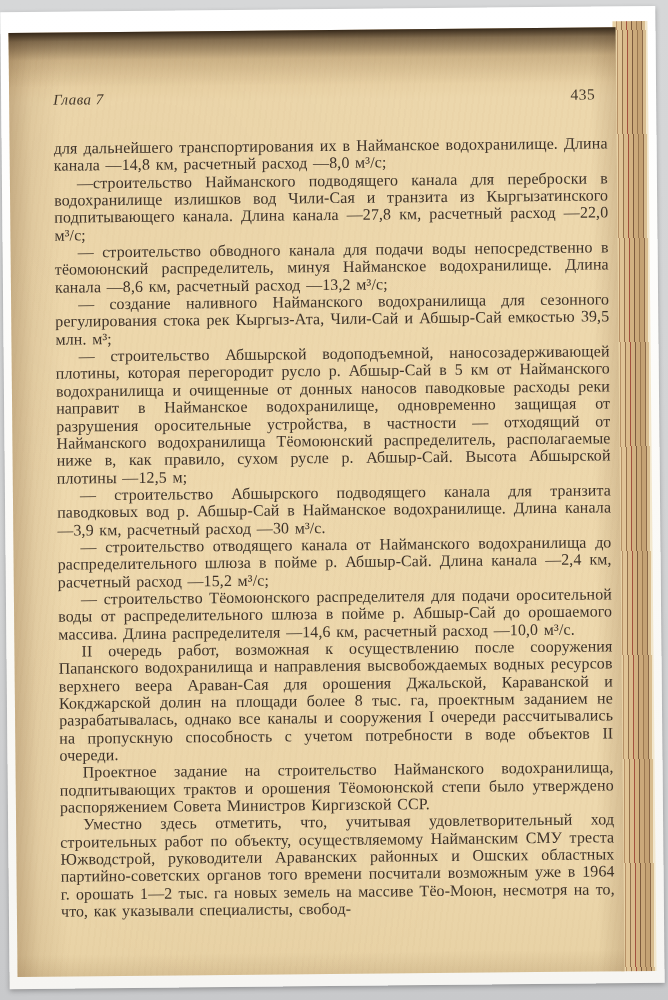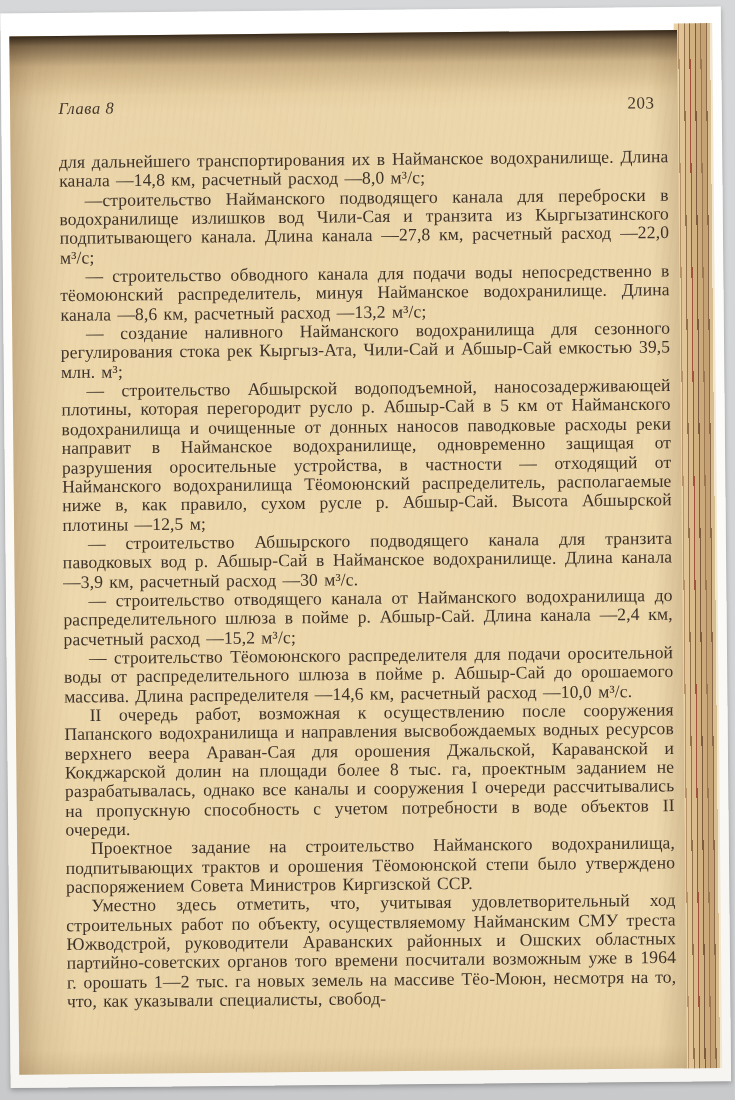--- a/index.html
+++ b/index.html
@@ -68,22 +68,22 @@
 
 <div class="scene">
   <div class="tilt">
     <div class="sheet"></div>
     <div class="stack"></div>
     <div class="paper">
       <div class="texture"></div>
       <div class="shade"></div>
       <div class="content">
         <div class="running-head">
-          <span class="chapter">Глава 8</span>
-          <span class="pagenum">203</span>
+          <span class="chapter">Глава 7</span>
+          <span class="pagenum">435</span>
         </div>
         <div class="bodytext">
           <p>для дальнейшего транспортирования их в Найманское водохранилище. Длина канала —14,8 км, расчетный расход —8,0 м³/с;</p>
           <p class="indent">—строительство Найманского подводящего канала для переброски в водохранилище излишков вод Чили-Сая и транзита из Кыргызатинского подпитывающего канала. Длина канала —27,8 км, расчетный расход —22,0 м³/с;</p>
           <p class="indent">— строительство обводного канала для подачи воды непосредственно в тёомоюнский распределитель, минуя Найманское водохранилище. Длина канала —8,6 км, расчетный расход —13,2 м³/с;</p>
           <p class="indent">— создание наливного Найманского водохранилища для сезонного регулирования стока рек Кыргыз-Ата, Чили-Сай и Абшыр-Сай емкостью 39,5 млн. м³;</p>
           <p class="indent">— строительство Абшырской водоподъемной, наносозадерживающей плотины, которая перегородит русло р. Абшыр-Сай в 5 км от Найманского водохранилища и очищенные от донных наносов паводковые расходы реки направит в Найманское водохранилище, одновременно защищая от разрушения оросительные устройства, в частности — отходящий от Найманского водохранилища Тёомоюнский распределитель, располагаемые ниже в, как правило, сухом русле р. Абшыр-Сай. Высота Абшырской плотины —12,5 м;</p>
           <p class="indent">— строительство Абшырского подводящего канала для транзита паводковых вод р. Абшыр-Сай в Найманское водохранилище. Длина канала —3,9 км, расчетный расход —30 м³/с.</p>
           <p class="indent">— строительство отводящего канала от Найманского водохранилища до распределительного шлюза в пойме р. Абшыр-Сай. Длина канала —2,4 км, расчетный расход —15,2 м³/с;</p>
           <p class="indent">— строительство Тёомоюнского распределителя для подачи оросительной воды от распределительного шлюза в пойме р. Абшыр-Сай до орошаемого массива. Длина распределителя —14,6 км, расчетный расход —10,0 м³/с.</p>

